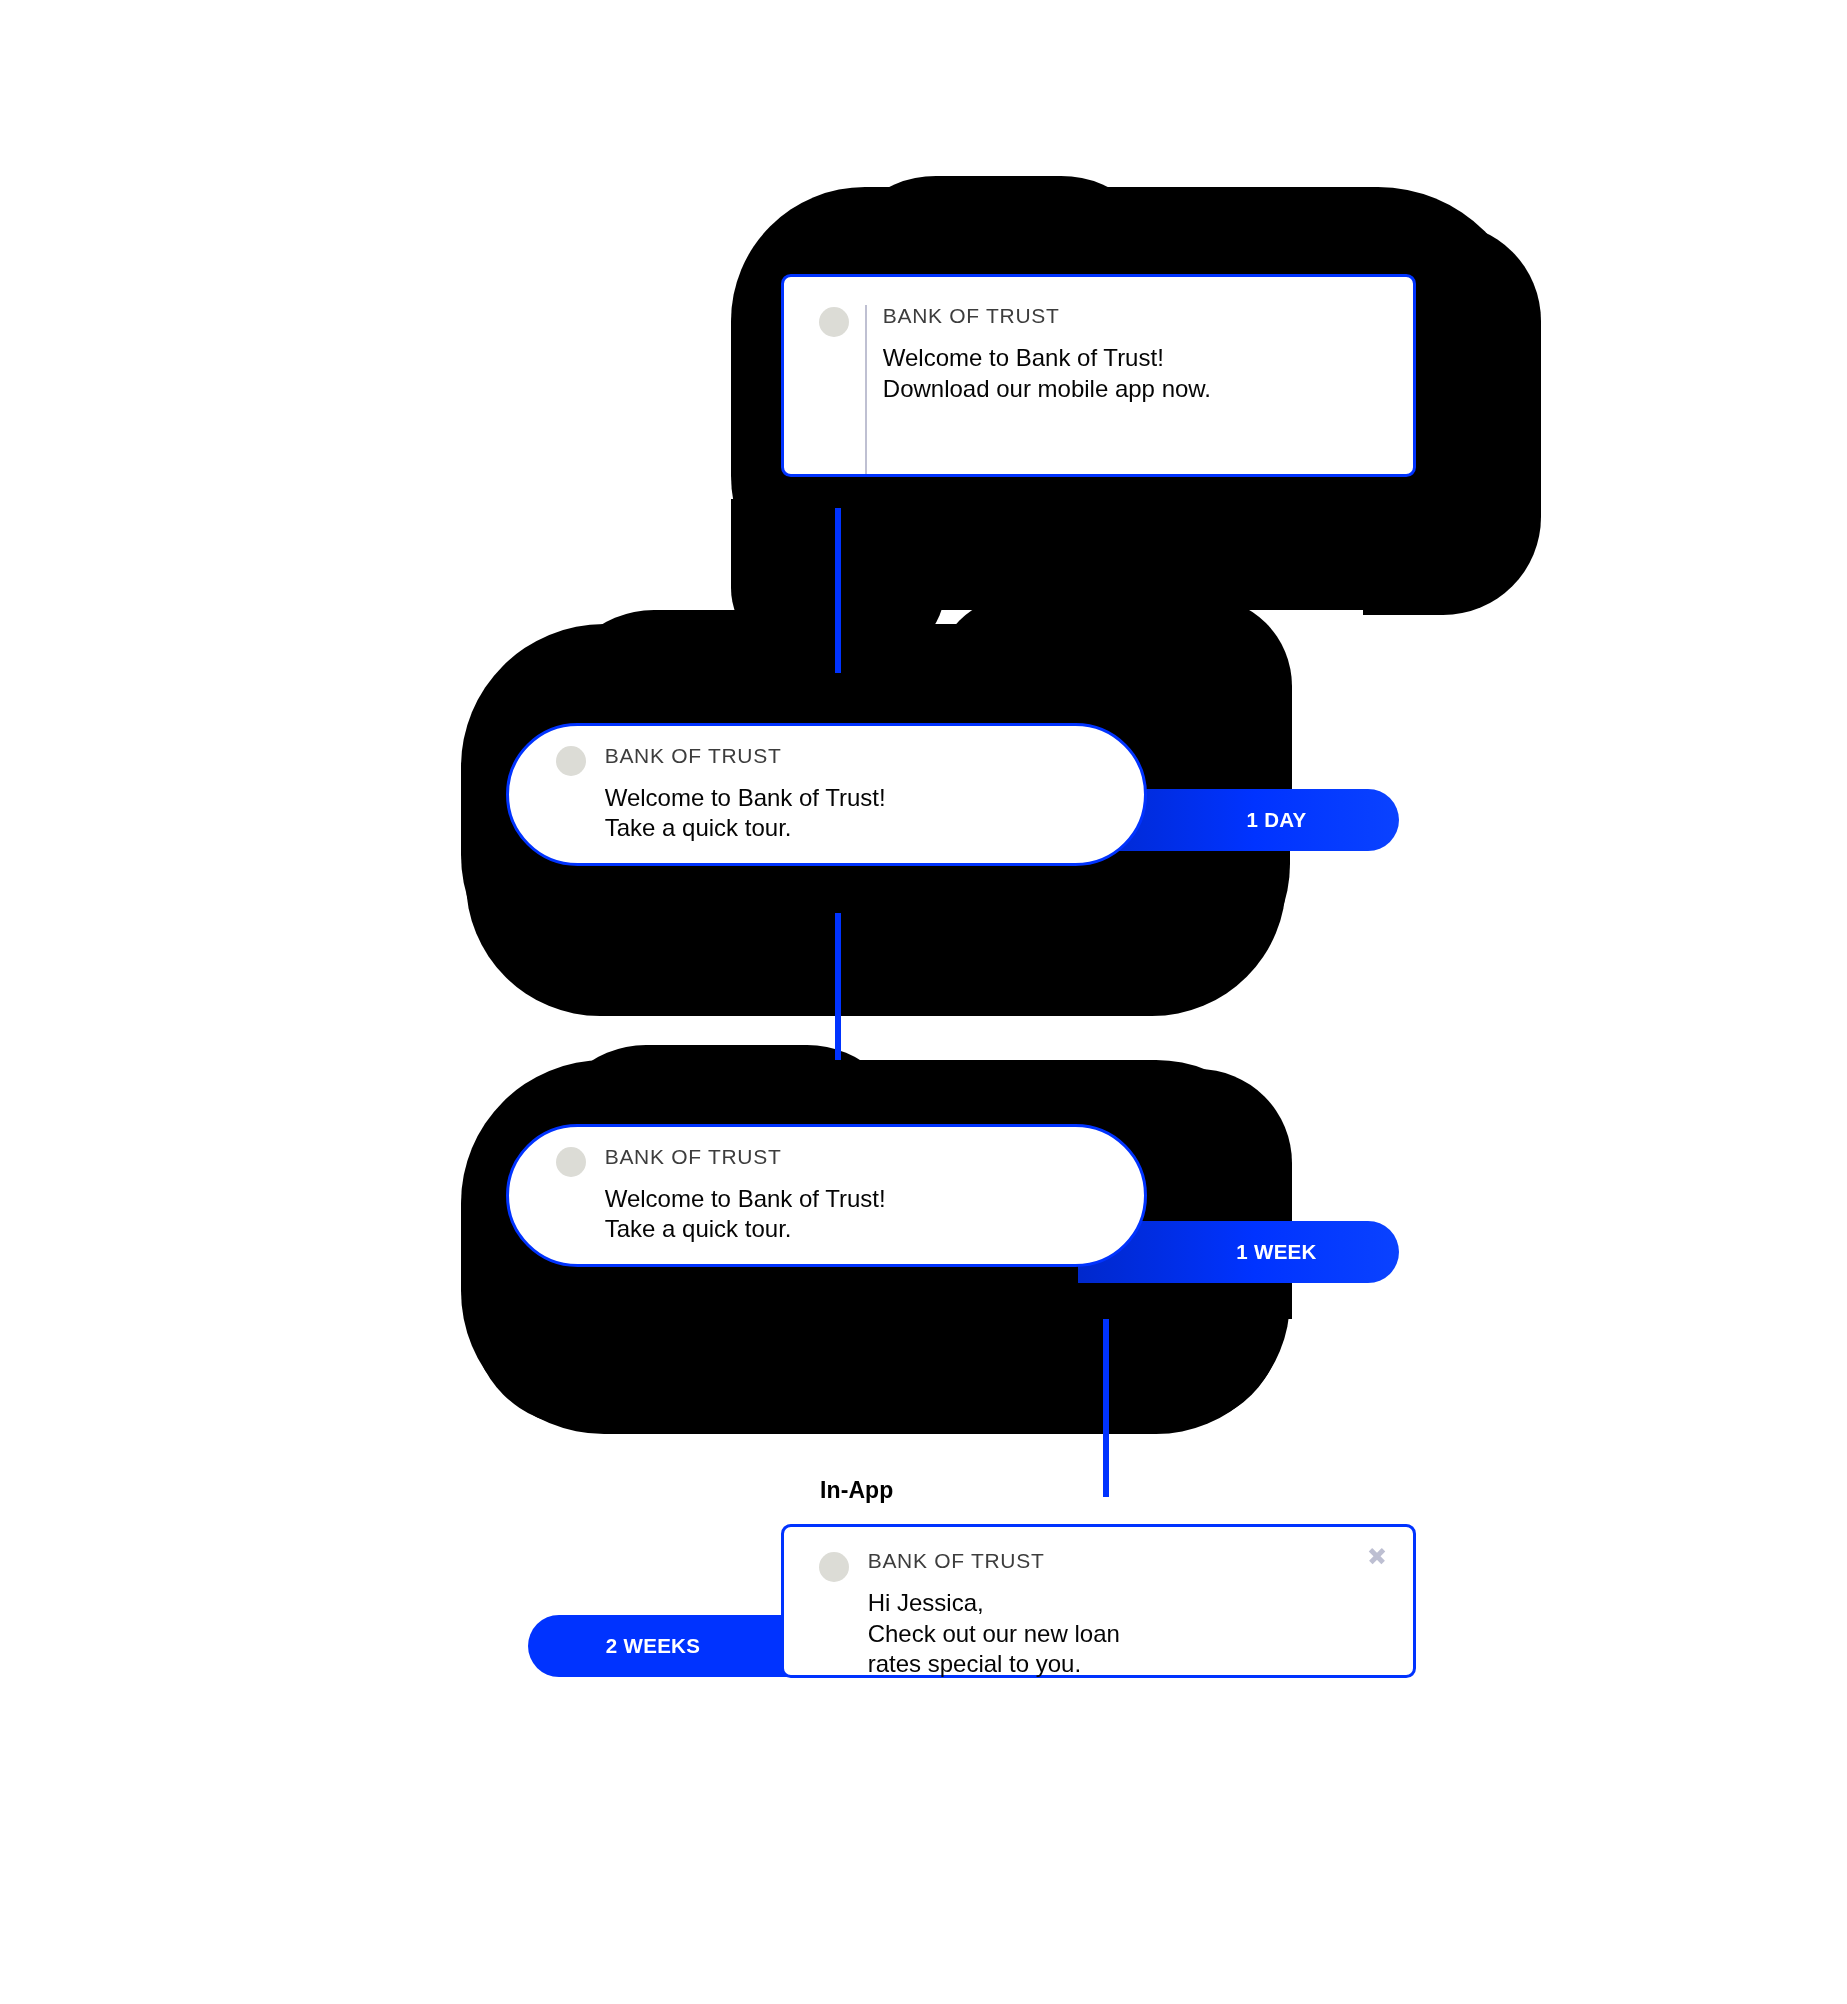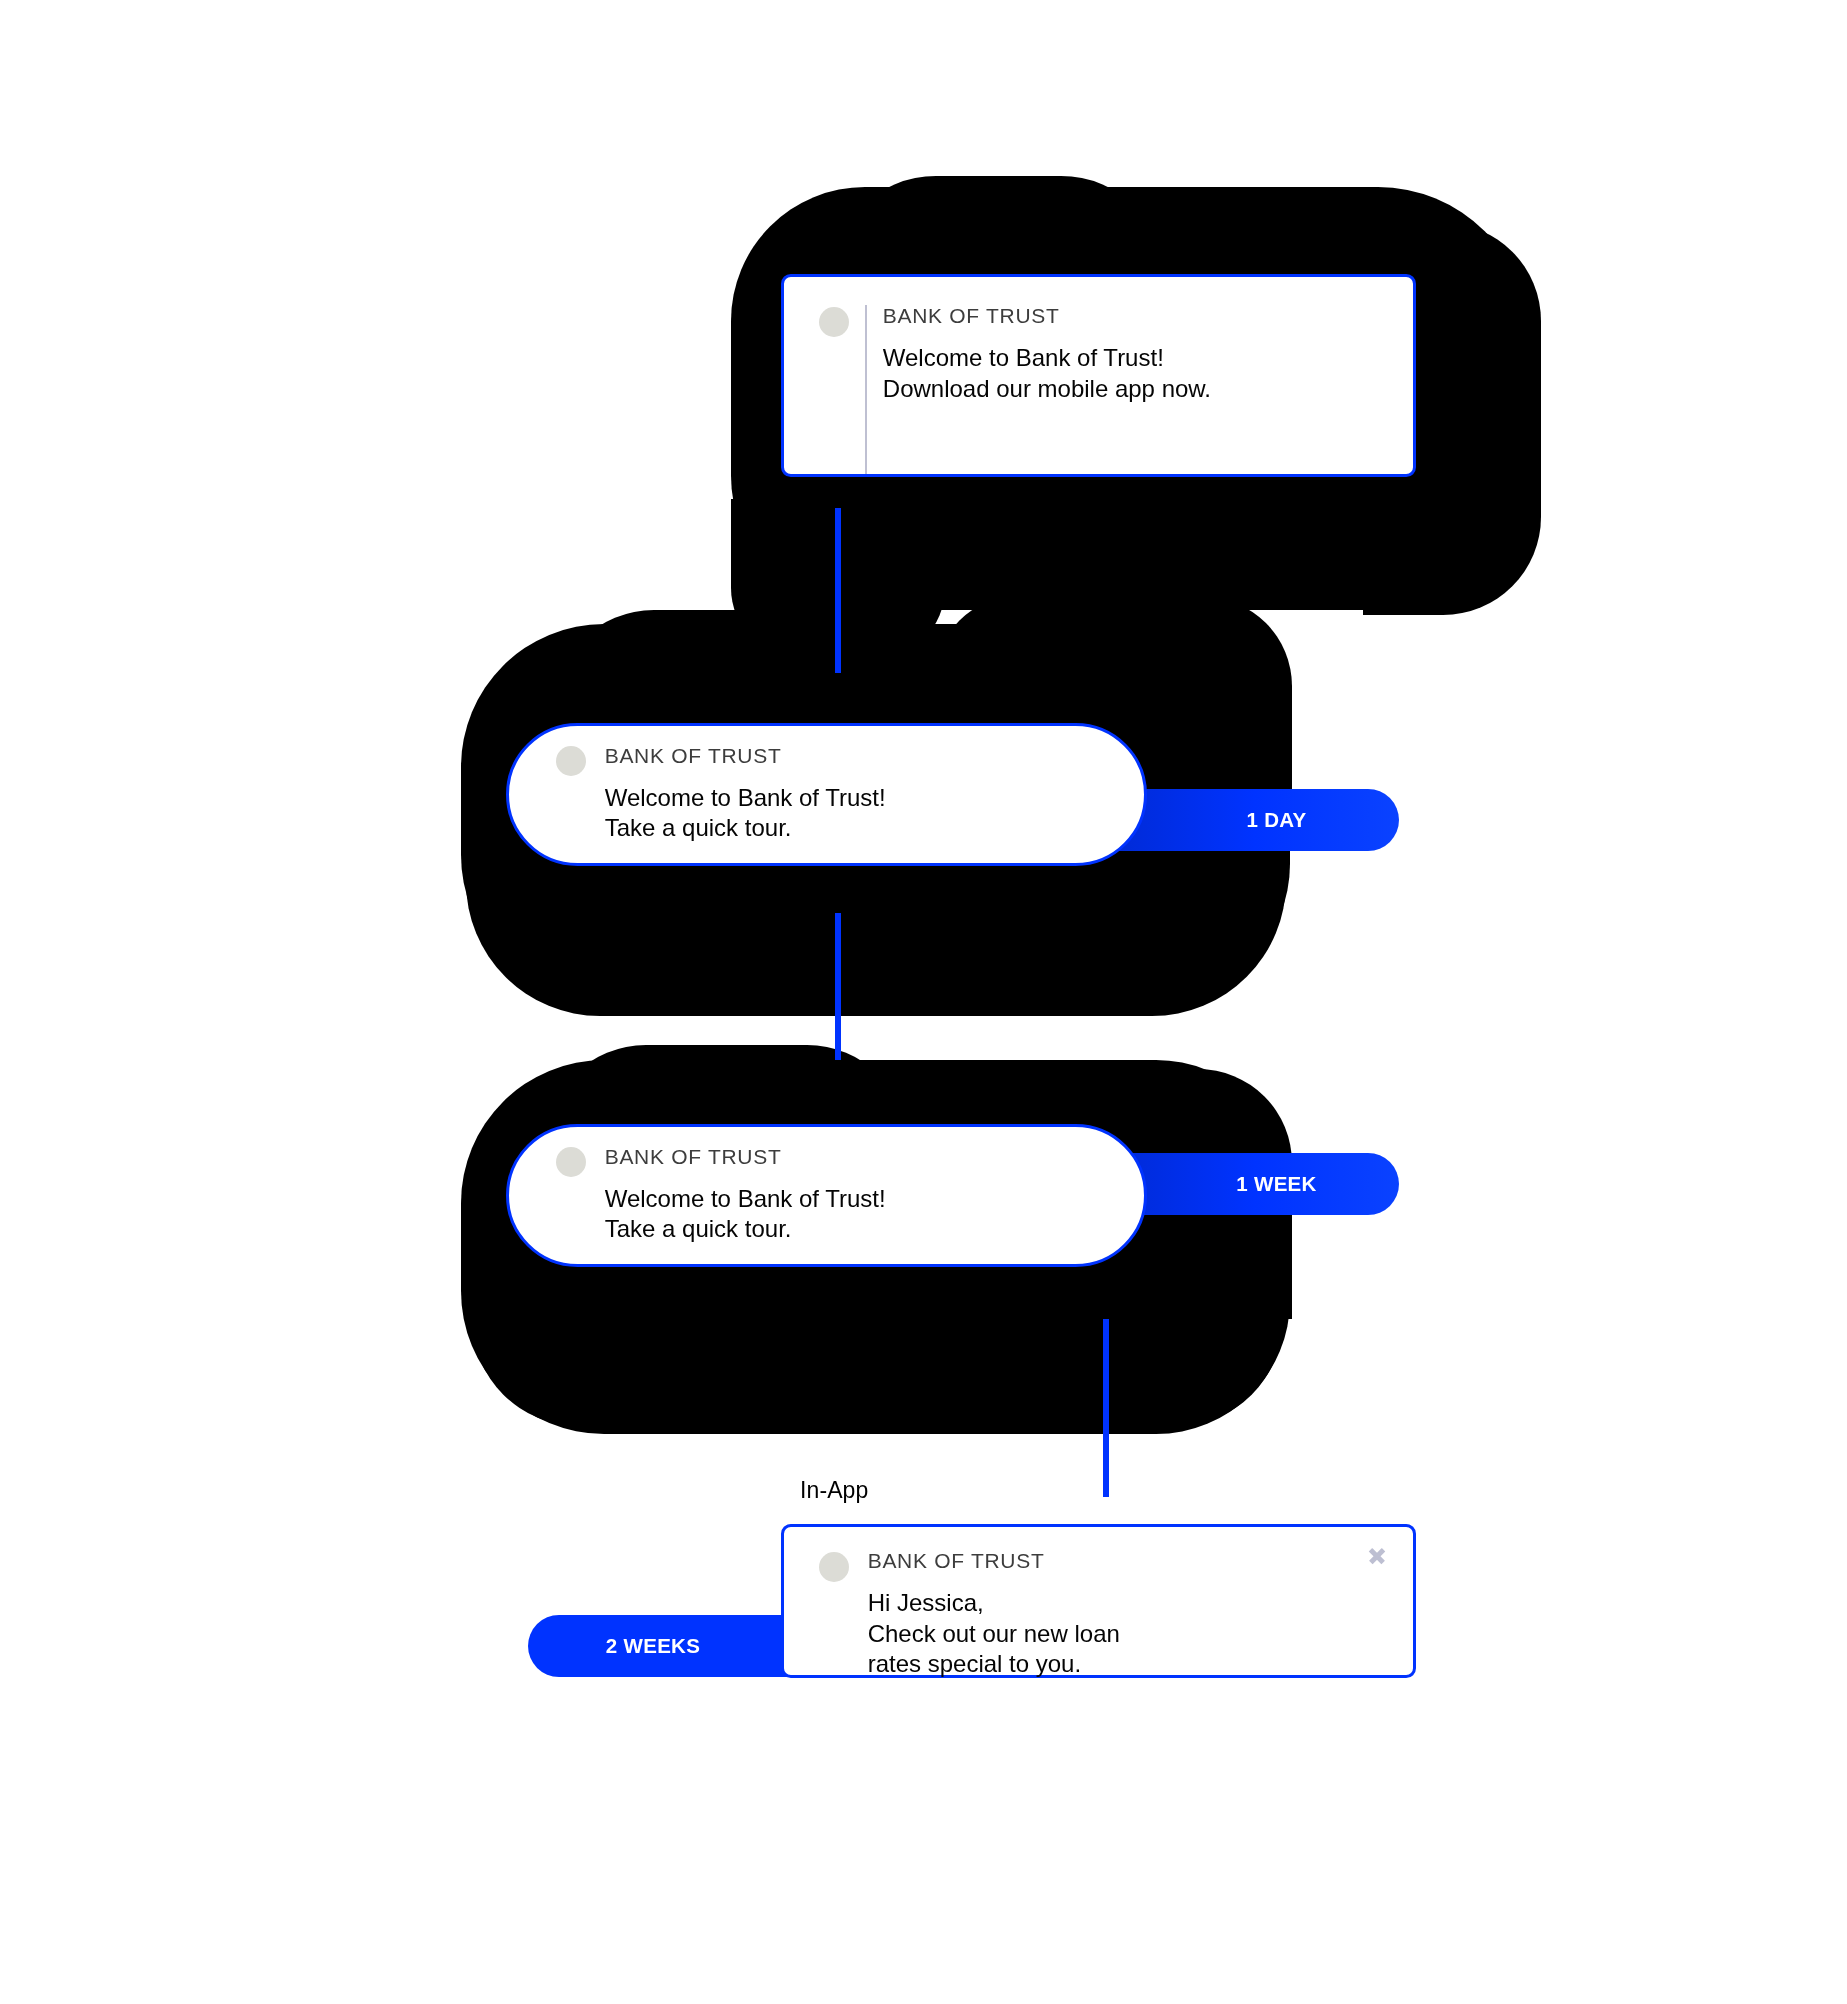--- a/index.html
+++ b/index.html
@@ -96,27 +96,27 @@
   }
   .badge-right {
     border-radius: 0 445px 445px 0;
     background: linear-gradient(90deg, #0028CC 0%, #0033FF 55%, #0A42FF 100%);
   }
   .badge-left {
     border-radius: 445px 0 0 445px;
     background: #0033FF;
   }
   .badge1 { left:1078px; top:762px; width:321px; padding-left: 76px; margin-top: 27px; }
-  .badge2 { left:1078px; top:1153px; width:321px; padding-left: 76px; }
+  .badge2 { left:1078px; top:1221px; width:321px; padding-left: 76px; }
   .badge3 { left:528px; top:1615px; width:321px; padding-right: 71px; }
 
   
   .inapp-label {
-    position: absolute; left:800px; top:1477px;
-    font-size: 23px; font-weight: normal; color: #000000; z-index: 6;
+    position: absolute; left:820px; top:1477px;
+    font-size: 23px; font-weight: bold; color: #000000; z-index: 6;
     letter-spacing: 0.1px;
   }
 </style>
 </head>
 <body>
 
 <div id="stage">
 
   <div class="blob blob1a"></div>
   <div class="blob blob1b"></div>

